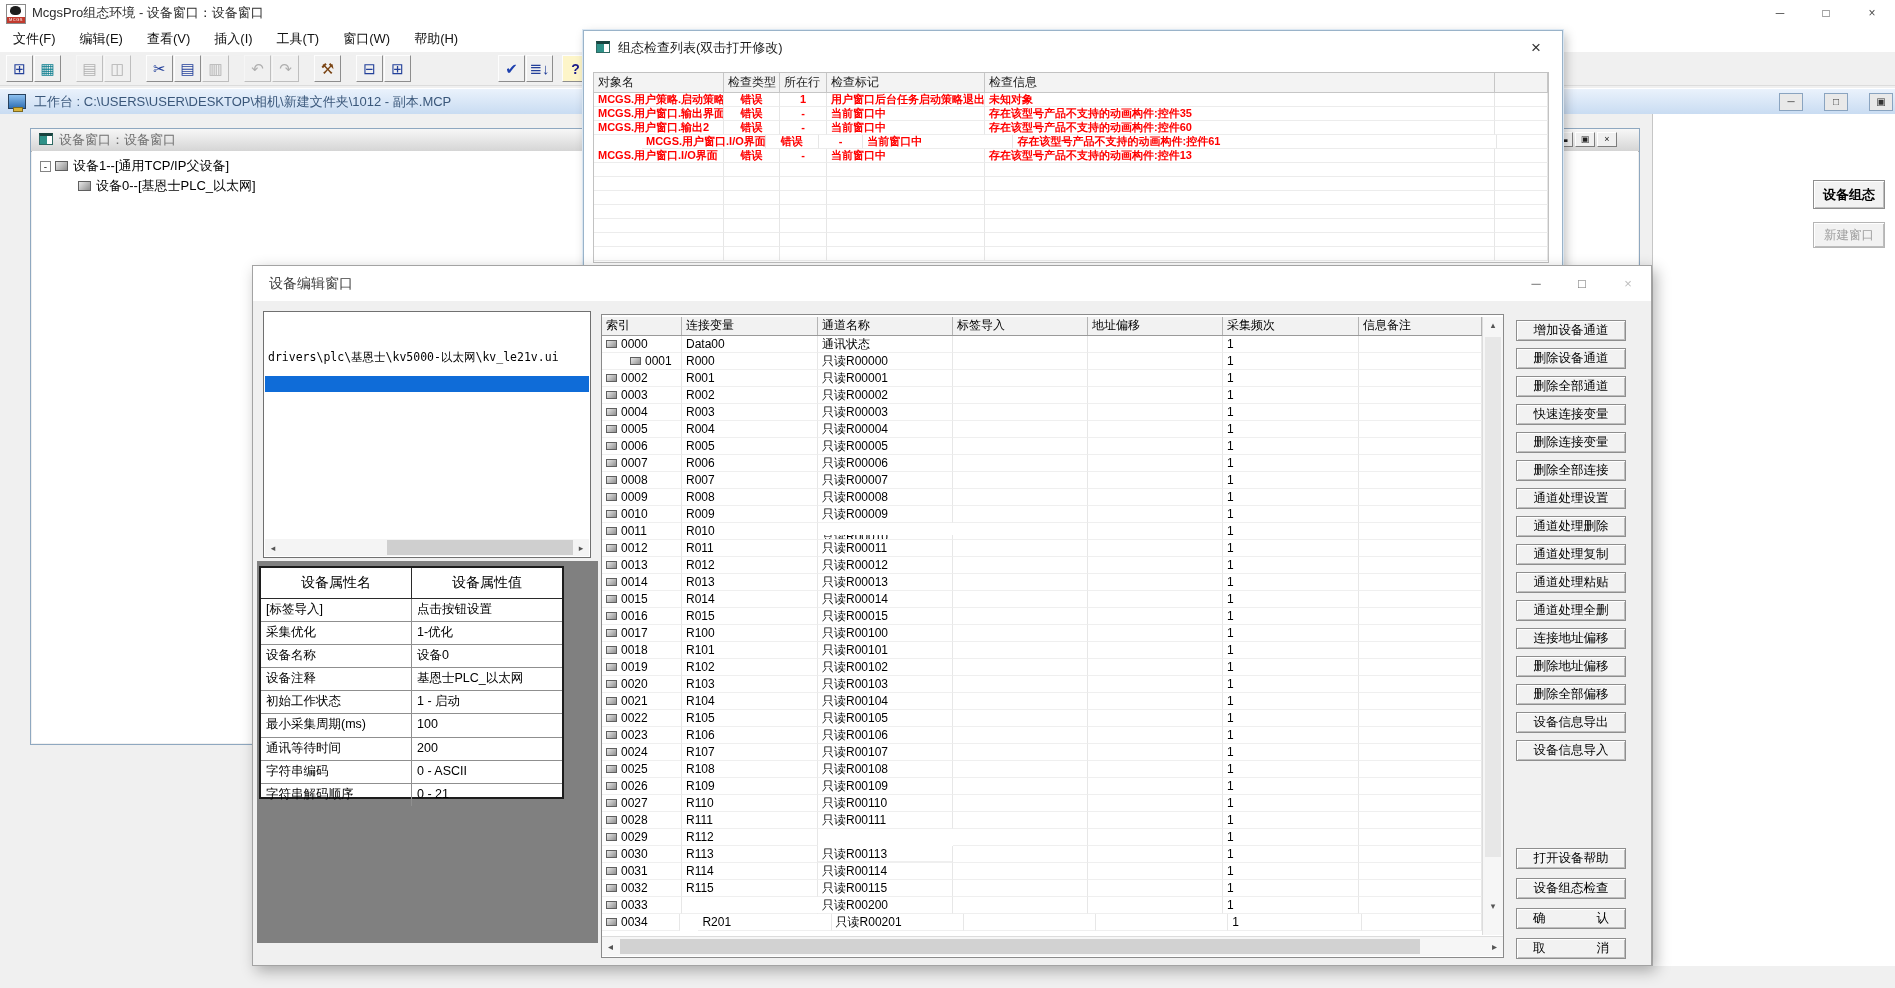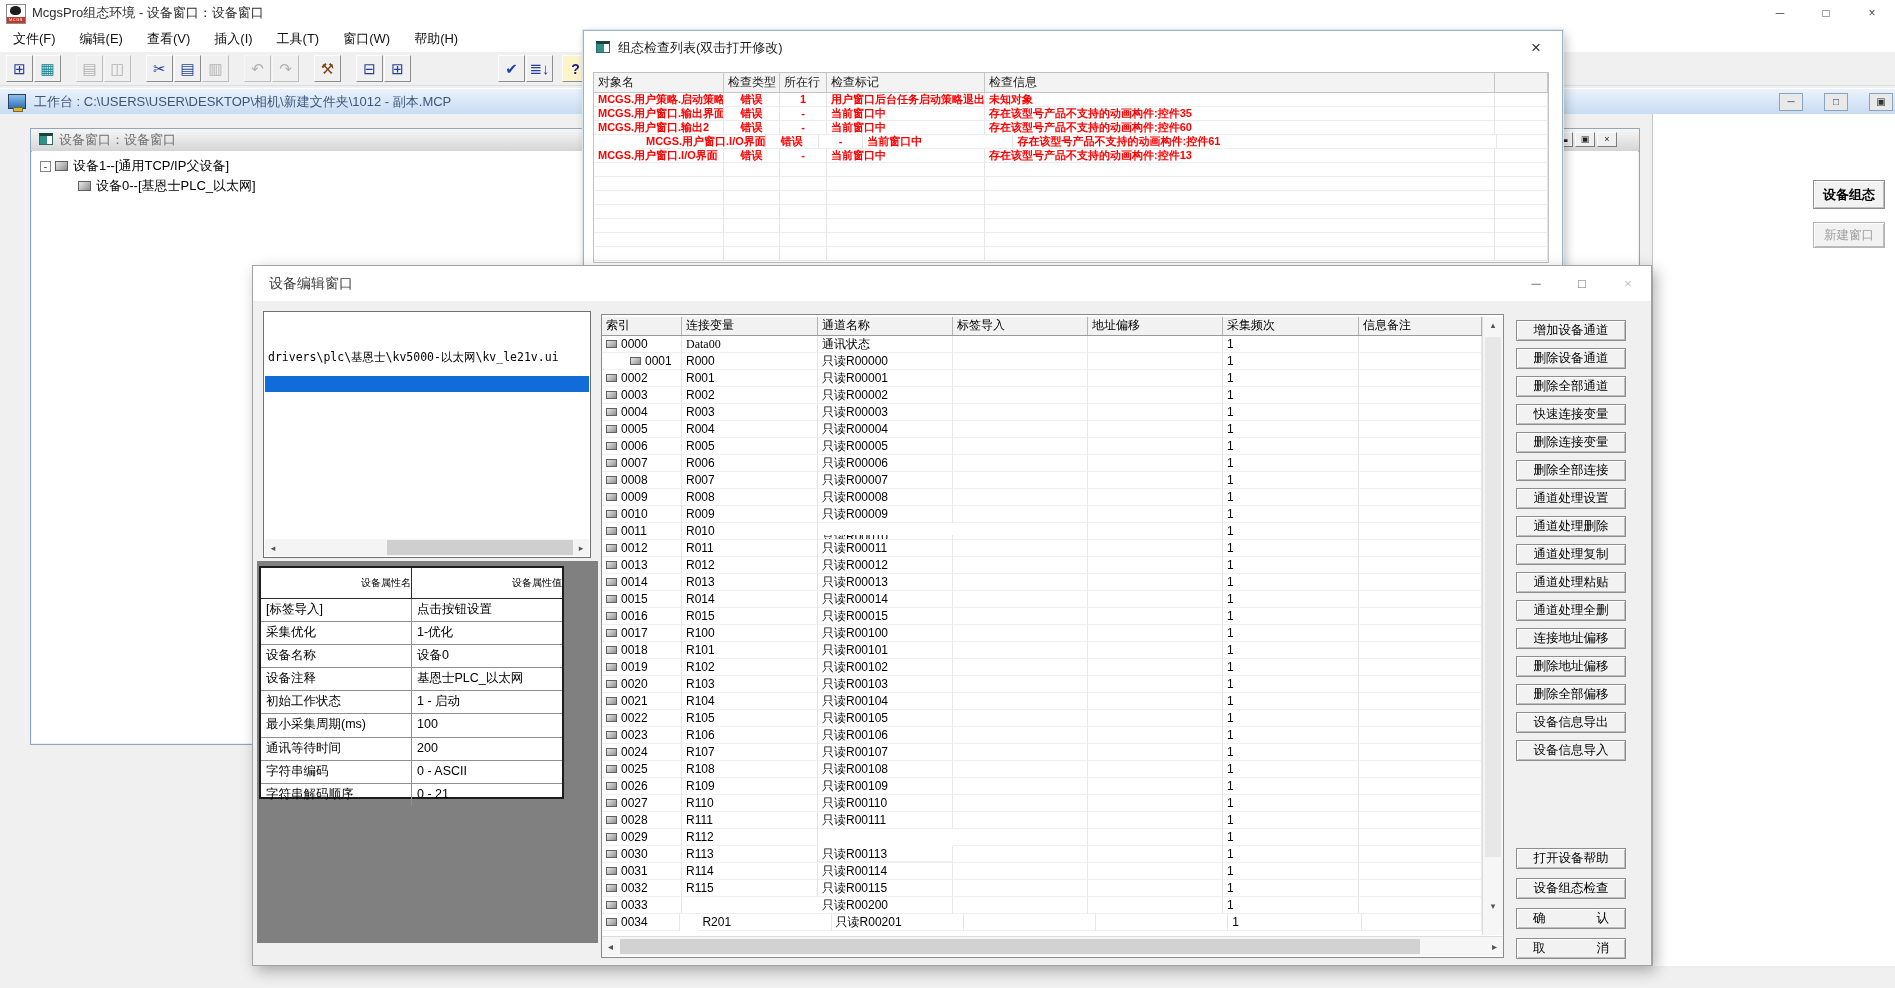--- a/index.html
+++ b/index.html
@@ -76,21 +76,21 @@
   .ed-controls span:last-child{color:#bdbdbd;}
   .driver-list{position:absolute;left:10px;top:45px;width:328px;height:247px;background:#ffffff;border:1px solid #707070;box-sizing:border-box;}
   .driver-path{position:absolute;left:4px;top:38px;font-family:"DejaVu Sans Mono",monospace;font-size:11.5px;white-space:nowrap;color:#000;}
   .driver-sel{position:absolute;left:1px;top:64px;width:324px;height:16px;}
   .dl-scroll{position:absolute;left:1px;bottom:1px;width:324px;height:17px;background:#f4f4f4;display:flex;align-items:center;}
   .dl-scroll .arr{width:16px;text-align:center;font-size:9px;color:#555;}
   .dl-thumb{position:absolute;left:122px;top:1px;width:186px;height:15px;background:#cfcfcf;}
   .dark-panel{position:absolute;left:4px;top:295px;width:341px;height:382px;background:#808080;}
   .prop-table{position:absolute;left:2px;top:5px;width:305px;height:233px;background:#ffffff;border:2px solid #1c1c1c;box-sizing:border-box;}
   .pt-header{display:flex;height:30px;border-bottom:1px solid #2a2a2a;}
-  .pt-header span{width:151px;text-align:right;line-height:29px;font-size:10px;border-right:1px solid #2a2a2a;box-sizing:border-box;}
+  .pt-header span{width:151px;text-align:center;line-height:29px;font-size:14px;border-right:1px solid #2a2a2a;box-sizing:border-box;}
   .pt-header span:last-child{border-right:none;width:150px;}
   .pt-row{display:flex;height:22.1px;border-bottom:1px solid #8f8f8f;}
   .pt-row span{width:151px;font-size:12.5px;line-height:21px;padding-left:5px;border-right:1px solid #8f8f8f;box-sizing:border-box;white-space:nowrap;overflow:hidden;}
   .pt-row span:last-child{border-right:none;width:150px;}
   .pt-row:last-child{border-bottom:none;}
   
   .chan{position:absolute;left:348px;top:48px;width:903px;height:644px;background:#ffffff;border:1px solid #8a8a8a;box-sizing:border-box;}
   .ch-header{position:absolute;left:0;top:2px;height:18px;display:flex;background:#f2f2f2;border-bottom:1px solid #9a9a9a;width:880px;}
   .ch-header span{font-size:12px;line-height:17px;padding-left:4px;border-right:1px solid #b4b4b4;box-sizing:border-box;white-space:nowrap;overflow:hidden;}
   .ch-body{position:absolute;left:0;top:21px;width:880px;}
@@ -385,21 +385,21 @@
           <span style="width: 136px;">连接变量</span>
           <span style="width: 135px;">通道名称</span>
           <span style="width: 135px;">标签导入</span>
           <span style="width: 135px;">地址偏移</span>
           <span style="width: 136px;">采集频次</span>
           <span style="width: 123px;">信息备注</span>
         </div>
       <div class="ch-body">
           <div class="ch-row">
             <span style="width: 80px;"><i class="chip small"></i>0000</span>
-            <span style="width: 136px; font-family: Liberation Serif, serif;">Data00</span>
+            <span style="width: 136px;">Data00</span>
             <span style="width: 135px;">通讯状态</span>
             <span style="width: 135px;"></span>
             <span style="width: 135px;"></span>
             <span style="width: 136px;">1</span>
             <span style="width: 123px;"></span>
           </div>
           <div class="ch-row">
             <span style="width: 80px; padding-left: 28px;"><i class="chip small"></i>0001</span>
             <span style="width: 136px;">R000</span>
             <span style="width: 135px;">只读R00000</span>

